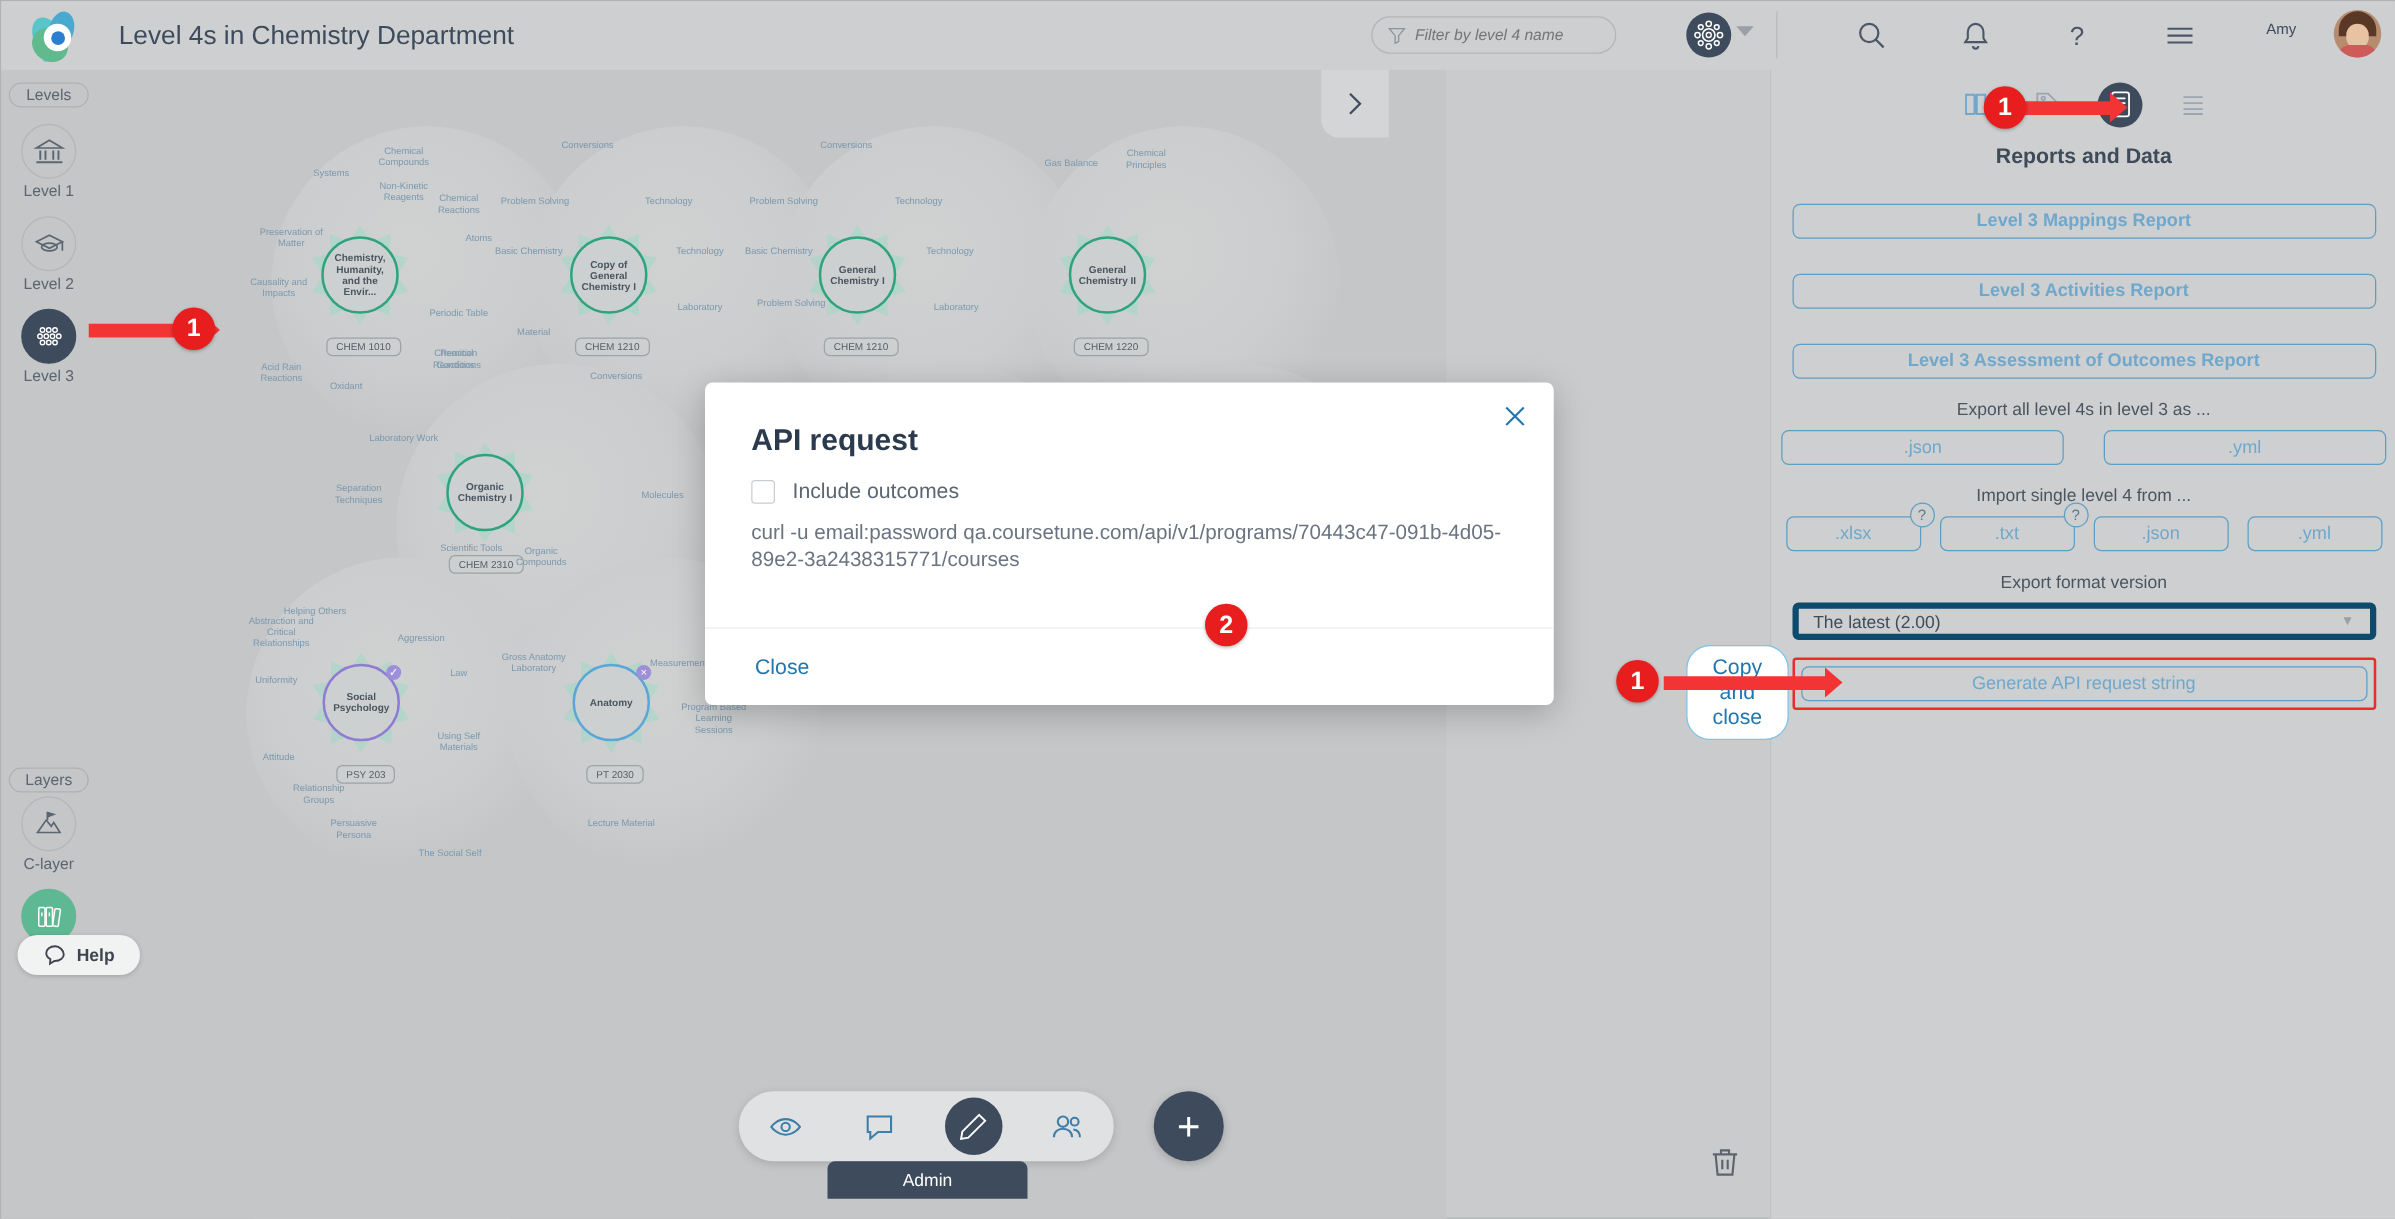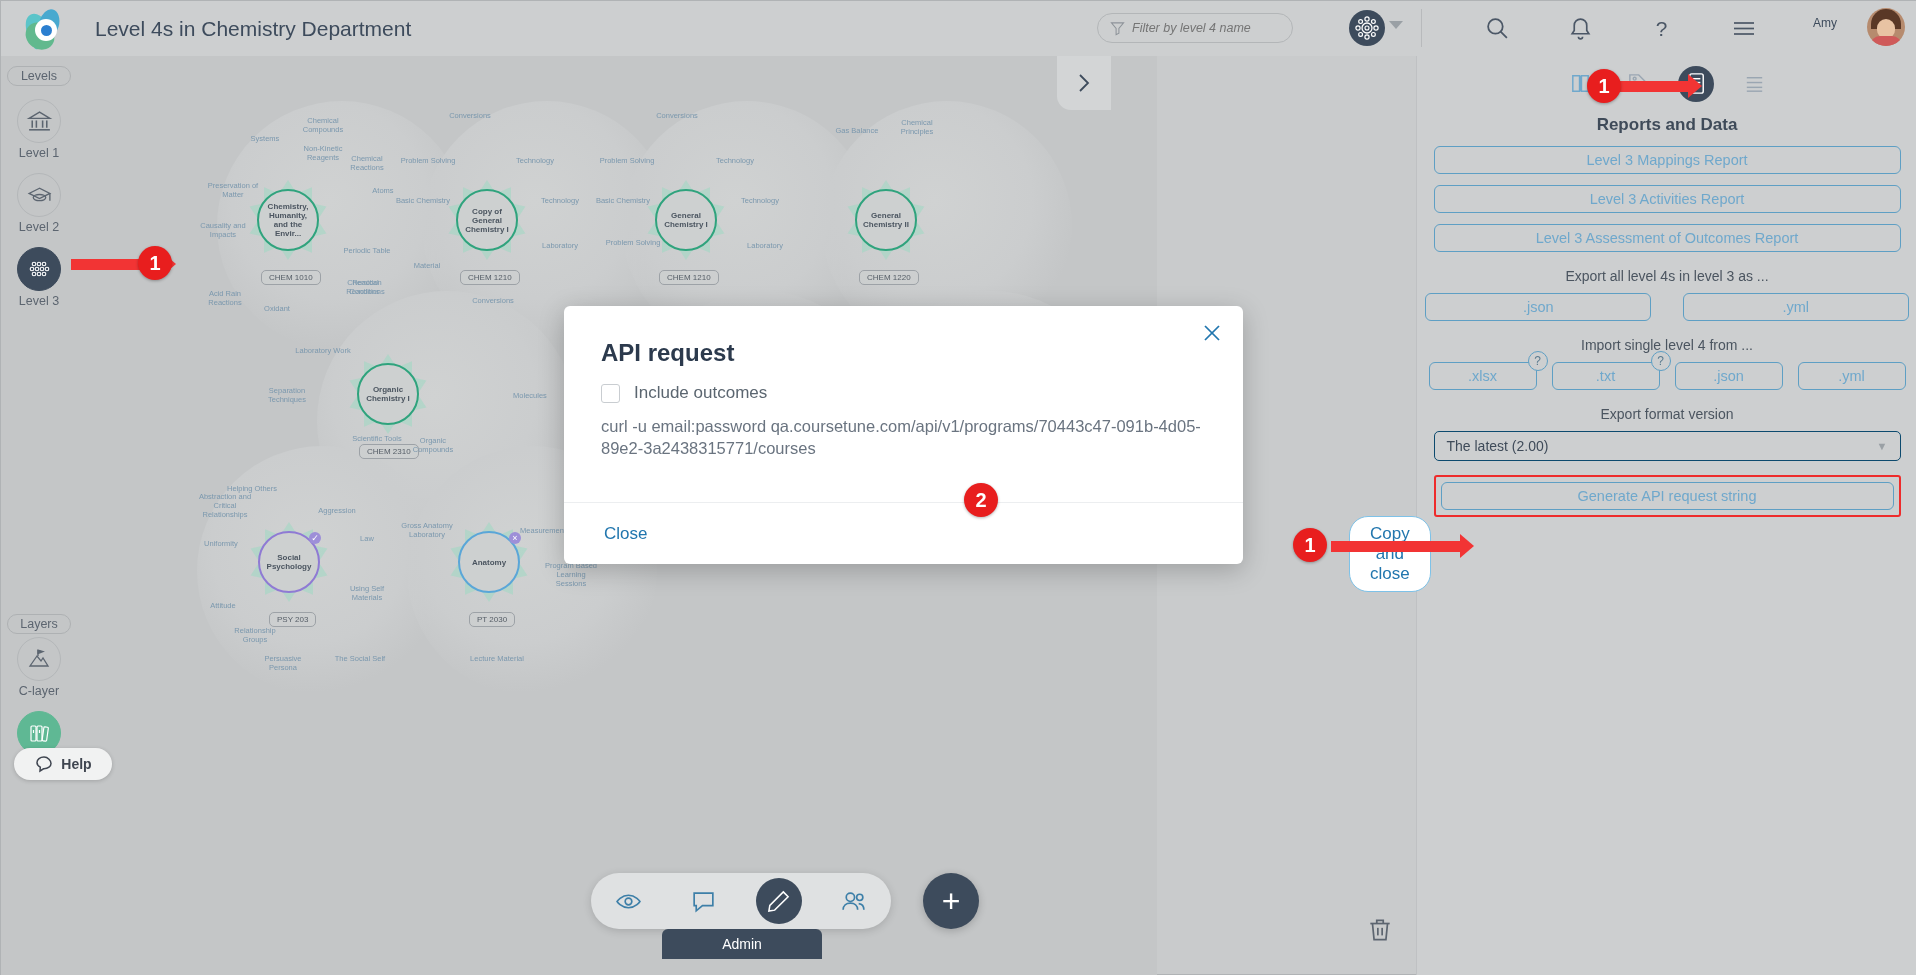--- a/index.html
+++ b/index.html
@@ -114,29 +114,29 @@
     background:#cdcfd0; border-left:1px solid #bfc1c3; z-index:30; }
   #panel-tabs { height:55px; display:flex; align-items:center; justify-content:center; gap:22px; }
   .ptab { width:36px; height:36px; border-radius:50%; display:flex;
           align-items:center; justify-content:center; cursor:pointer; }
   .ptab.sel { background:#3d4b5c; }
   #panel-title { text-align:center; font-size:17px; color:#3f4b59; font-weight:bold;
                  margin-top:4px; }
   .pbtn { display:block; margin:0 auto; border:1px solid #5e9fc4; border-radius:6px;
      background:transparent; color:#6fa8cc; font-size:14.5px; height:28px;
      font-family:"Liberation Sans", sans-serif; cursor:pointer; }
-  .wide { width:467px; margin-top:11px; }
+  .wide { width:467px; margin-top:28px;font-weight:bold; }
   .sect-label { text-align:center; font-size:14px; color:#4b5560; margin-top:16px; }
   .row { display:flex; justify-content:center; gap:15px; margin-top:9px; }
   .half { width:226px; }
   .quarter { width:108px; position:relative; }
   .qmark { position:absolute; right:-11px; top:-11px; width:20px; height:20px;
      border:1px solid #5e9fc4; border-radius:50%; background:#cdcfd0; color:#5a7b8f;
      font-size:12px; display:flex; align-items:center; justify-content:center; }
-  #version-select { width:467px; margin:9px auto 0; height:30px; border:1px solid #0c4a6e;
+  #version-select { width:467px; margin:9px auto 0; height:30px; border:5px solid #0c4a6e;
      border-radius:5px; display:flex; align-items:center; justify-content:space-between;
      padding:0 12px; font-size:14px; color:#3f4b59; cursor:pointer; }
   #gen-wrap { position:relative; width:467px; margin:14px auto 0; padding:5px;
      border:2.5px solid #ee2b2b; border-radius:3px; }
 
   
   .anno-circle { position:absolute; width:34px; height:34px; border-radius:50%;
      background:#e81e1e; color:#fff; font-size:20px; font-weight:bold;
      display:flex; align-items:center; justify-content:center; z-index:90;
      box-shadow:0 1px 3px rgba(0,0,0,.3); }
@@ -432,21 +432,21 @@
     <div class="ctxt" style="left:120px;top:436px;">Abstraction and Critical Relationships</div>
     <div class="ctxt" style="left:262px;top:478px;">Law</div>
     <div class="ctxt" style="left:322px;top:465px;">Gross Anatomy Laboratory</div>
     <div class="ctxt" style="left:438px;top:470px;">Measurement</div>
     <div class="ctxt" style="left:466px;top:505px;">Program Based Learning Sessions</div>
     <div class="ctxt" style="left:116px;top:483px;">Uniformity</div>
     <div class="ctxt" style="left:118px;top:545px;">Attitude</div>
     <div class="ctxt" style="left:262px;top:528px;">Using Self Materials</div>
     <div class="ctxt" style="left:150px;top:570px;">Relationship Groups</div>
     <div class="ctxt" style="left:178px;top:598px;">Persuasive Persona</div>
-    <div class="ctxt" style="left:255px;top:598px;">The Social Self</div>
+    <div class="ctxt" style="left:255px;top:622px;">The Social Self</div>
     <div class="ctxt" style="left:392px;top:598px;">Lecture Material</div>
   </div>
 
   <div id="canvas-arrow">
     <svg width="22" height="22" viewBox="0 0 22 22">
         <path d="M7 3l8 8-8 8" fill="none" stroke="#3d4b5c" stroke-width="1.8"></path>
       </svg>
   </div>
 
   <div id="bottombar">

